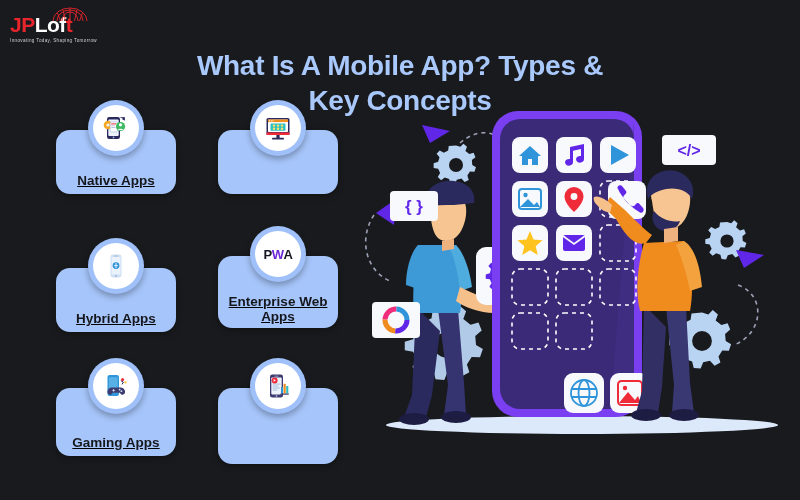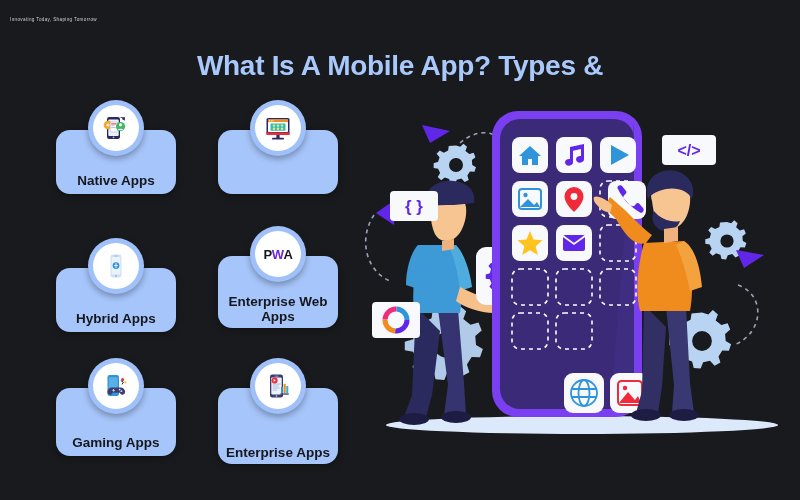--- a/index.html
+++ b/index.html
@@ -30,20 +30,21 @@
   }
 
   
   .cards{ position:absolute; left:30px; top:96px; width:330px; }
   .card{
     position:absolute; width:120px; height:64px;
     background:#a6c5fa; border-radius:14px;
     display:flex; align-items:flex-end; justify-content:center;
     padding-bottom:6px;
     box-shadow:0 2px 6px rgba(0,0,0,.35);
+    text-decoration:underline;
   }
   .card-label{
     color:#16171c; font-size:13.5px; font-weight:bold; text-align:center;
     line-height:1.12; width:112px;
   }
   .card.two-line{ padding-bottom:4px; }
   .badge{
     position:absolute; left:50%; top:-30px; transform:translateX(-50%);
     width:56px; height:56px; border-radius:50%;
     background:#9fc0f8;
@@ -68,25 +69,43 @@
   
   .illus{ position:absolute; left:360px; top:95px; width:440px; height:360px; }
   .illus svg{ display:block; }
 </style>
 </head>
 <body>
 
 <div class="stage">
 
   <div class="logo">
+    <div class="logo-word">
+      <span class="logo-dome">
+        <svg width="36" height="14" viewBox="0 0 36 14">
+          <g stroke="#e8252c" stroke-width="0.9" fill="none">
+            <path d="M1 14 A17 13 0 0 1 35 14"></path>
+            <path d="M5 14 A13 11 0 0 1 31 14"></path>
+            <path d="M10 14 A8 9 0 0 1 26 14"></path>
+            <path d="M18 1 L18 14"></path>
+              <path d="M11 2.6 L13.5 14"></path>
+              <path d="M25 2.6 L22.5 14"></path>
+            <path d="M5.5 6 L8.5 14"></path>
+              <path d="M30.5 6 L27.5 14"></path>
+          </g>
+        </svg>
+      </span>
+      <span class="logo-jp">JP</span><span class="logo-lo">Lo</span><span class="logo-f">f</span><span class="logo-t">t</span>
+    </div>
     <div class="logo-tag">Innovating Today, Shaping Tomorrow</div>
   </div>
 
   <div class="title">
     <div>What Is A Mobile App? Types &amp;</div>
+    <div>Key Concepts</div>
   </div>
 
   <div class="cards">
 
     <div class="card c1">
       <div class="badge">
         <div class="badge-inner">
           <svg width="30" height="30" viewBox="0 0 30 30">
             <rect x="6" y="4" width="13" height="22" rx="2.2" fill="#2b2a5e"></rect>
             <rect x="7.3" y="6.4" width="10.4" height="16.6" rx="1" fill="#eef3fb"></rect>
@@ -193,21 +212,20 @@
             <rect x="9.6" y="18.6" width="4.6" height=".9" fill="#9fb6d8"></rect>
             <circle cx="11.6" cy="9.4" r="3" fill="#ef2b3a"></circle>
             <path d="M10.6 8 l2.3 1.4 l-2.3 1.4z" fill="#ffffff"></path>
             <rect x="18" y="16" width="2.1" height="6.5" fill="#2f94d9"></rect>
             <rect x="20.6" y="12.8" width="2.1" height="9.7" fill="#f08b1d"></rect>
             <rect x="23.2" y="15" width="2.1" height="7.5" fill="#2dbfc4"></rect>
             <rect x="17.4" y="22.5" width="8.4" height="1.2" fill="#3c3a6e"></rect>
           </svg>
         </div>
       </div>
-      <div class="card-label">Enterprise Apps</div>
     </div>
   </div>
 
   <div class="illus">
     <svg width="440" height="360" viewBox="0 0 440 360">
 
       <g fill="#b9d4f2">
         <g transform="translate(96,70) scale(1.0)">
           <path d="M0,-20 L4.4,-18.6 L7.6,-21.8 L11.2,-18.6 L9.6,-14.4 L13.6,-11.2 L18,-12.4 L19.8,-8 L16.2,-5 L16.6,0 L20.4,2.2 L18.8,6.8 L14.2,6.6 L11.6,10.8 L13,15.2 L8.8,17.4 L5.6,13.8 L0.8,15 L-1,19.4 L-5.8,19 L-7,14.4 L-11.4,12.8 L-15.2,15.6 L-18.6,12.2 L-16.2,8.2 L-18.2,3.8 L-22.8,3 L-22.8,-1.8 L-18.2,-3.2 L-16.8,-7.8 L-19.8,-11.4 L-16.6,-14.8 L-12.4,-12.6 L-8,-14.8 L-7.4,-19.4z" transform="scale(.98)"></path>
           <circle cx="0" cy="0" r="7" fill="#191a1d"></circle>

